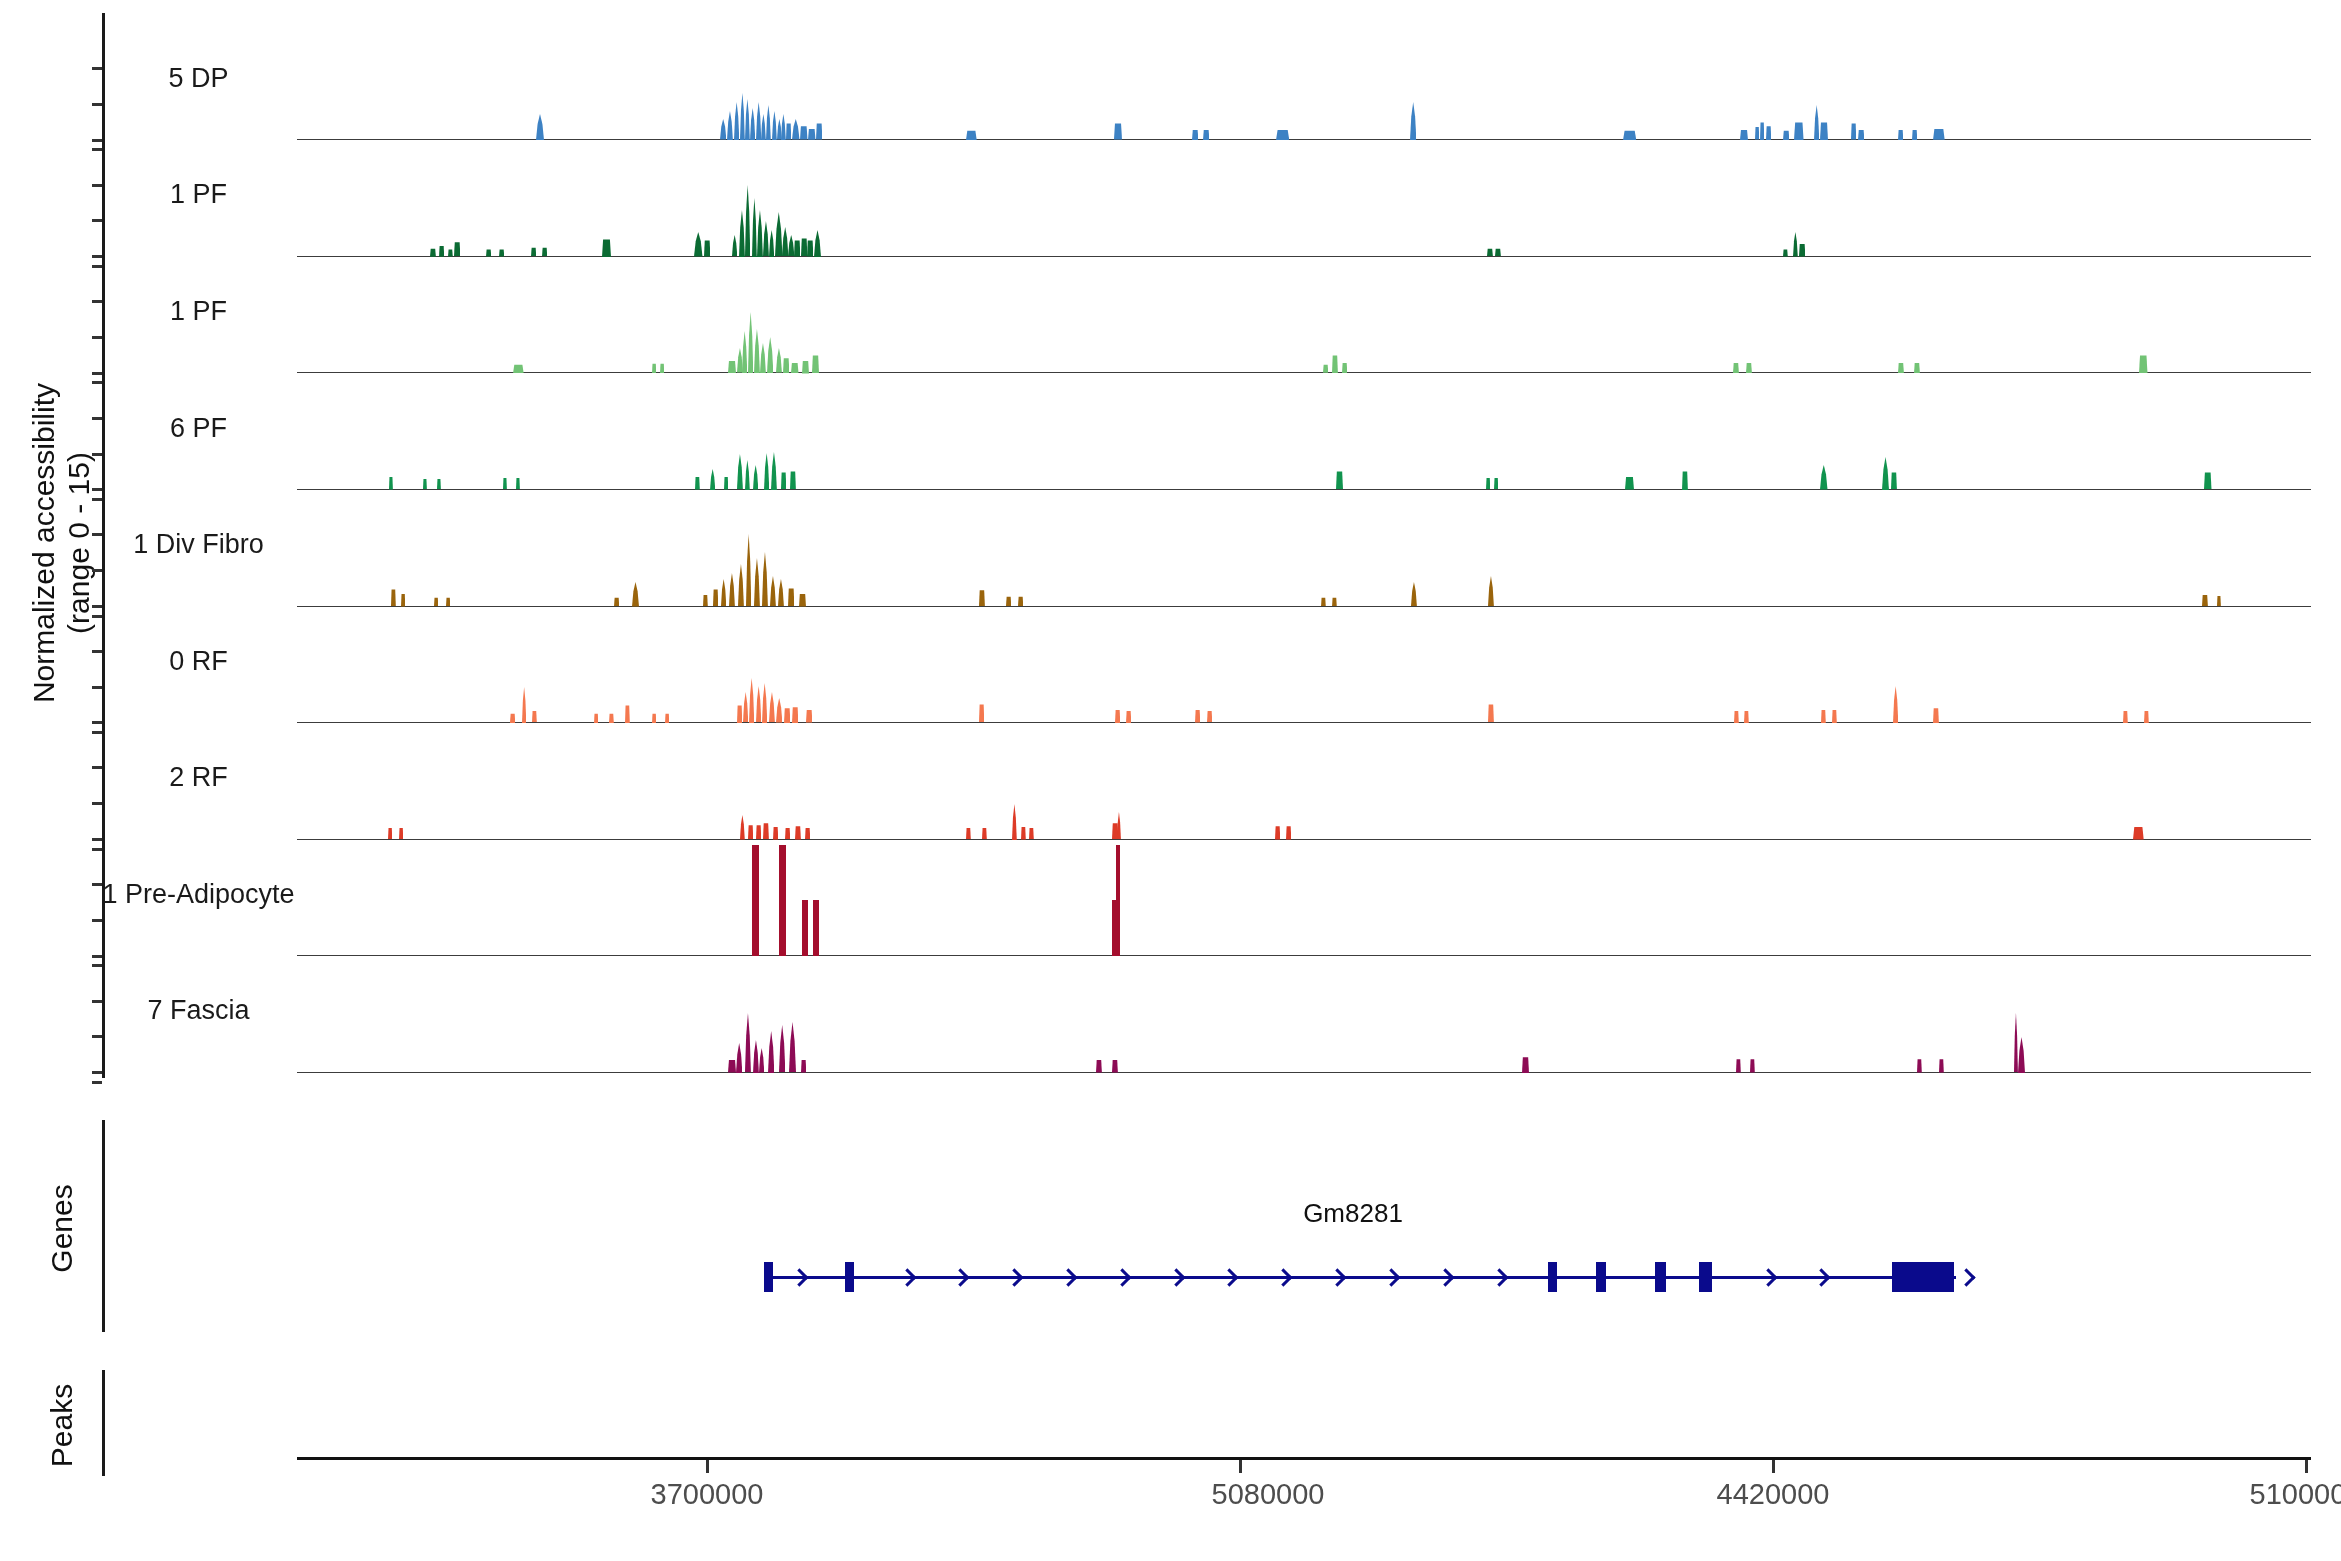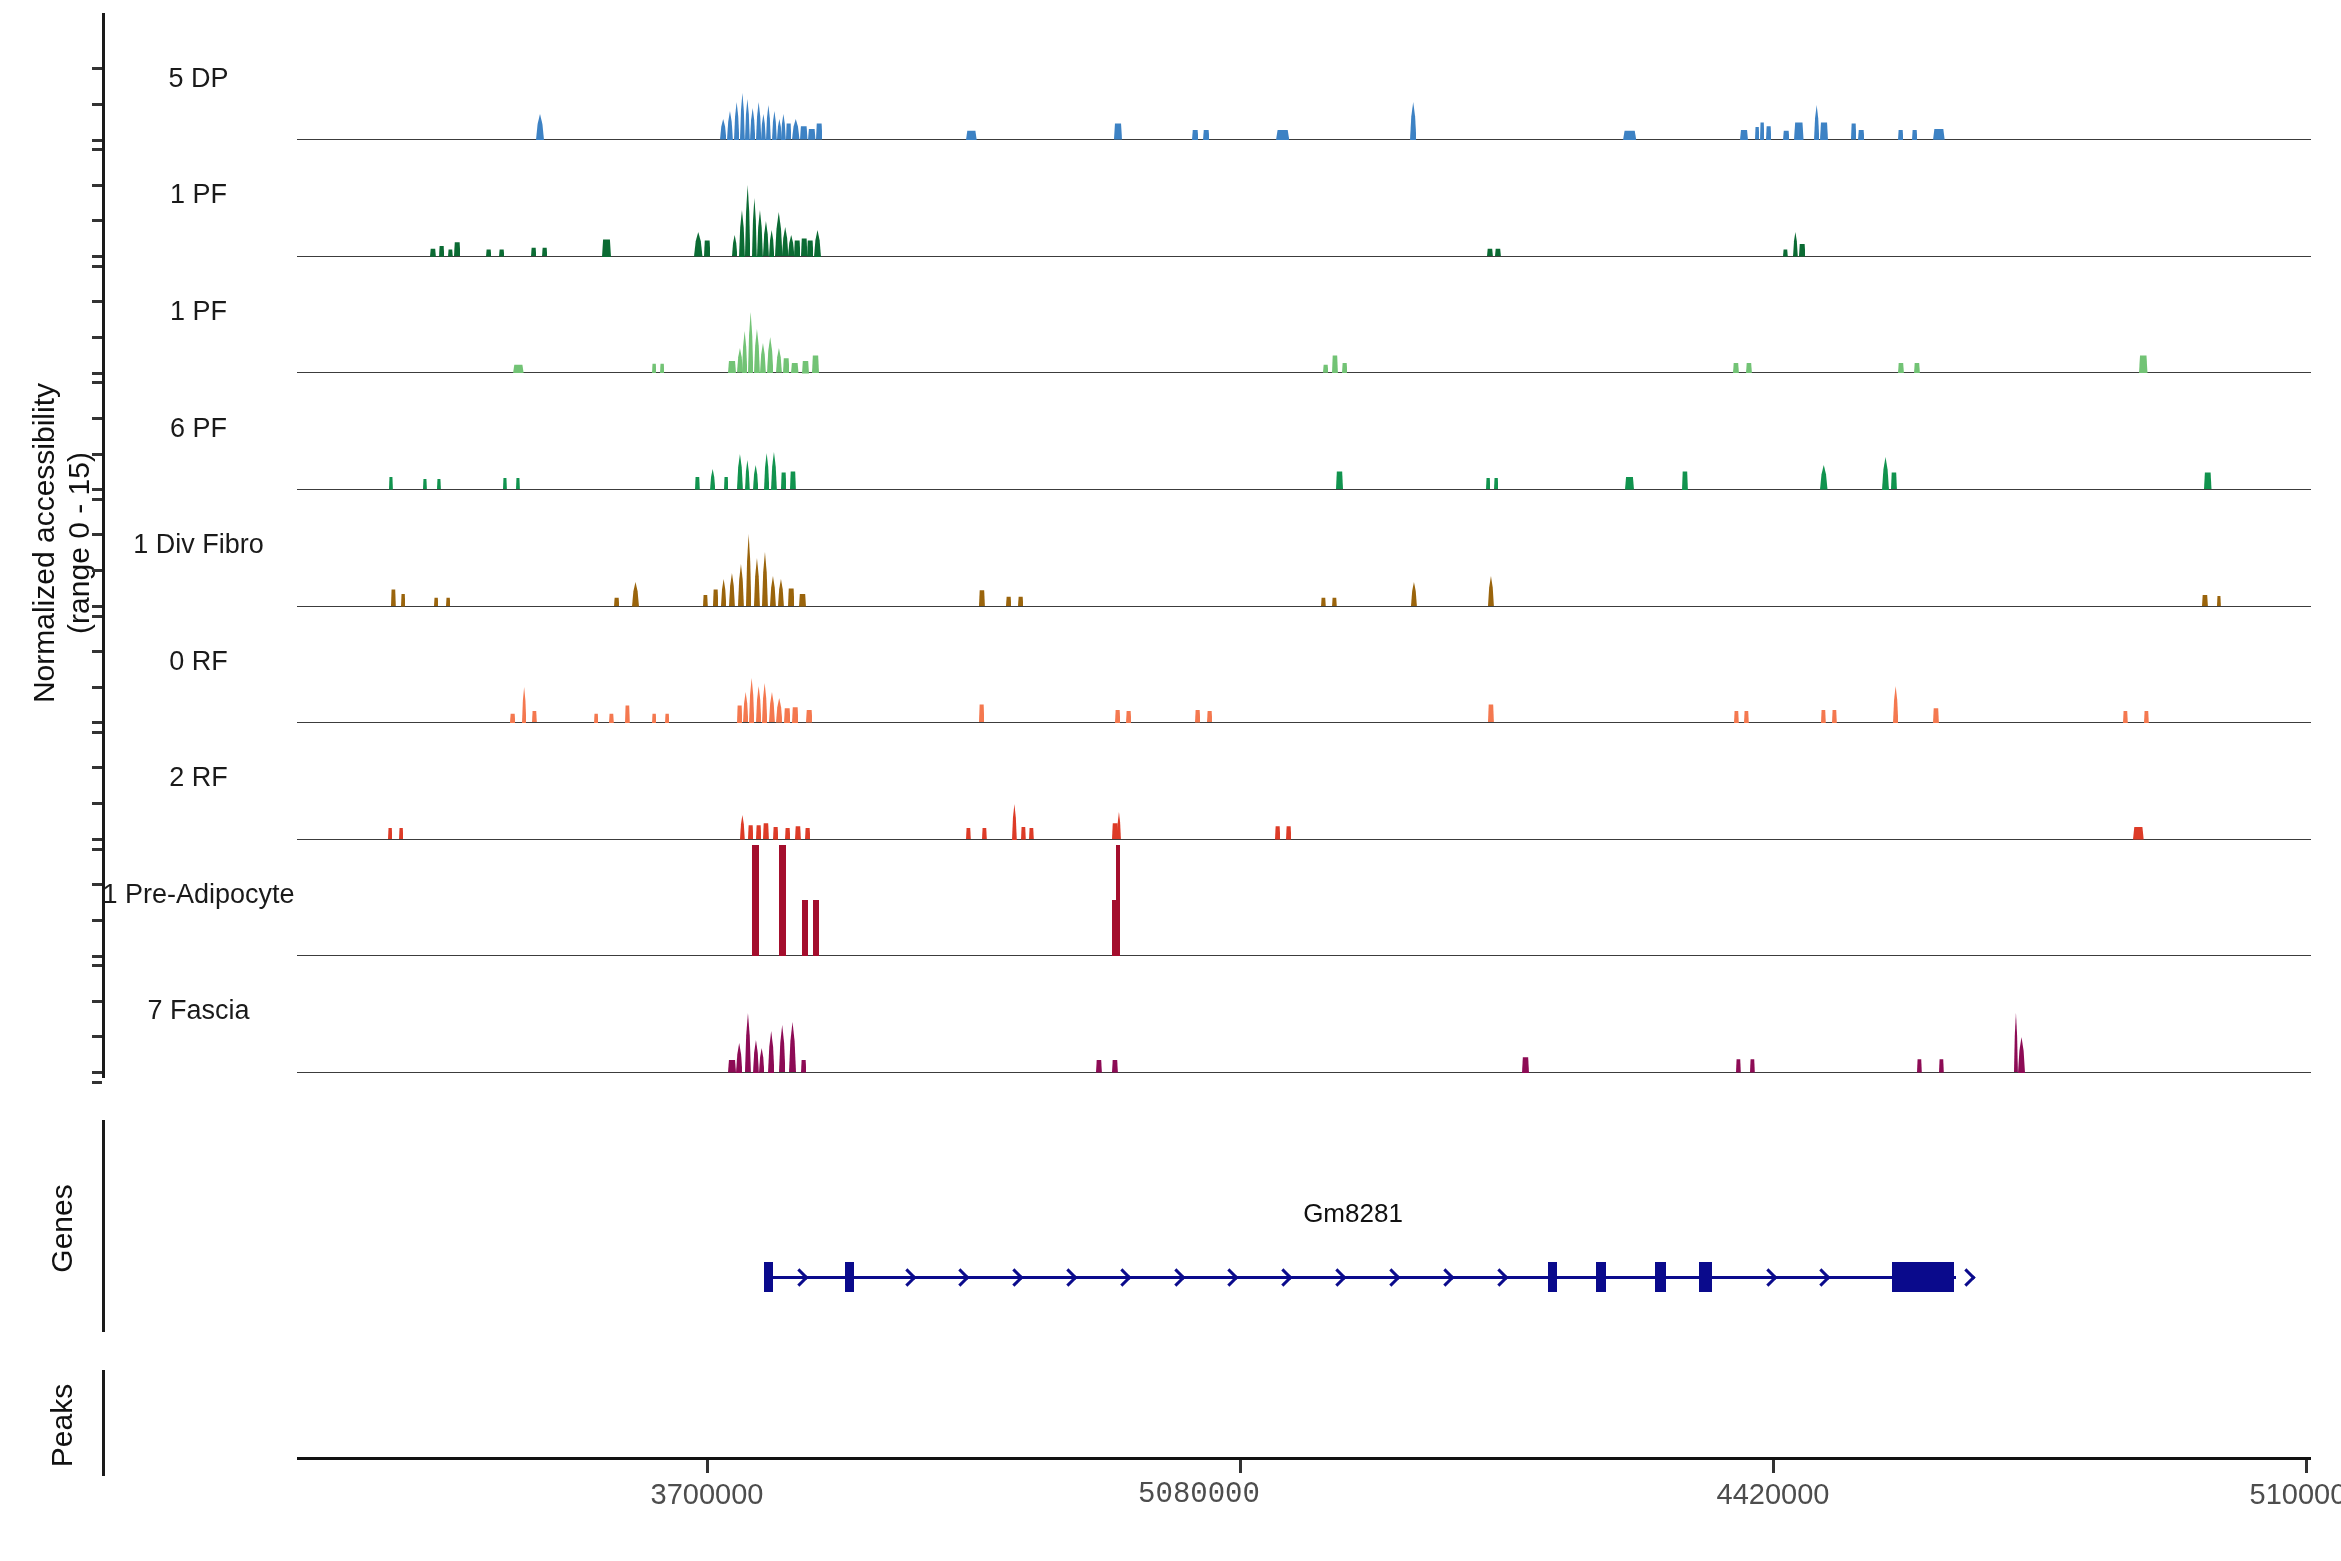--- a/index.html
+++ b/index.html
@@ -340,19 +340,19 @@
     <div class="chev" style="left: 1762px; top: 1271px; border-color: rgb(10, 10, 140);"></div>
     <div class="chev" style="left: 1815px; top: 1271px; border-color: rgb(10, 10, 140);"></div>
     <div class="chev" style="left: 1960px; top: 1271px; border-color: rgb(10, 10, 140);"></div>
   </div>
 
 <div id="xaxisline"></div>
 <div id="xticks">
     <div class="xtick" style="left: 706px; top: 1460px;"></div>
     <div class="xticklabel" style="left: 603px; top: 1478px;">3700000</div>
     <div class="xtick" style="left: 1239px; top: 1460px;"></div>
-    <div class="xticklabel" style="left: 1095px; top: 1478px; font-family: Liberation Mono, monospace;">5080000</div>
+    <div class="xticklabel" style="left: 1164px; top: 1478px;">5080000</div>
     <div class="xtick" style="left: 1772px; top: 1460px;"></div>
     <div class="xticklabel" style="left: 1669px; top: 1478px;">4420000</div>
     <div class="xtick" style="left: 2305px; top: 1460px;"></div>
     <div class="xticklabel" style="left: 2202px; top: 1478px;">5100000</div>
   </div>
 
 
 </body></html>

